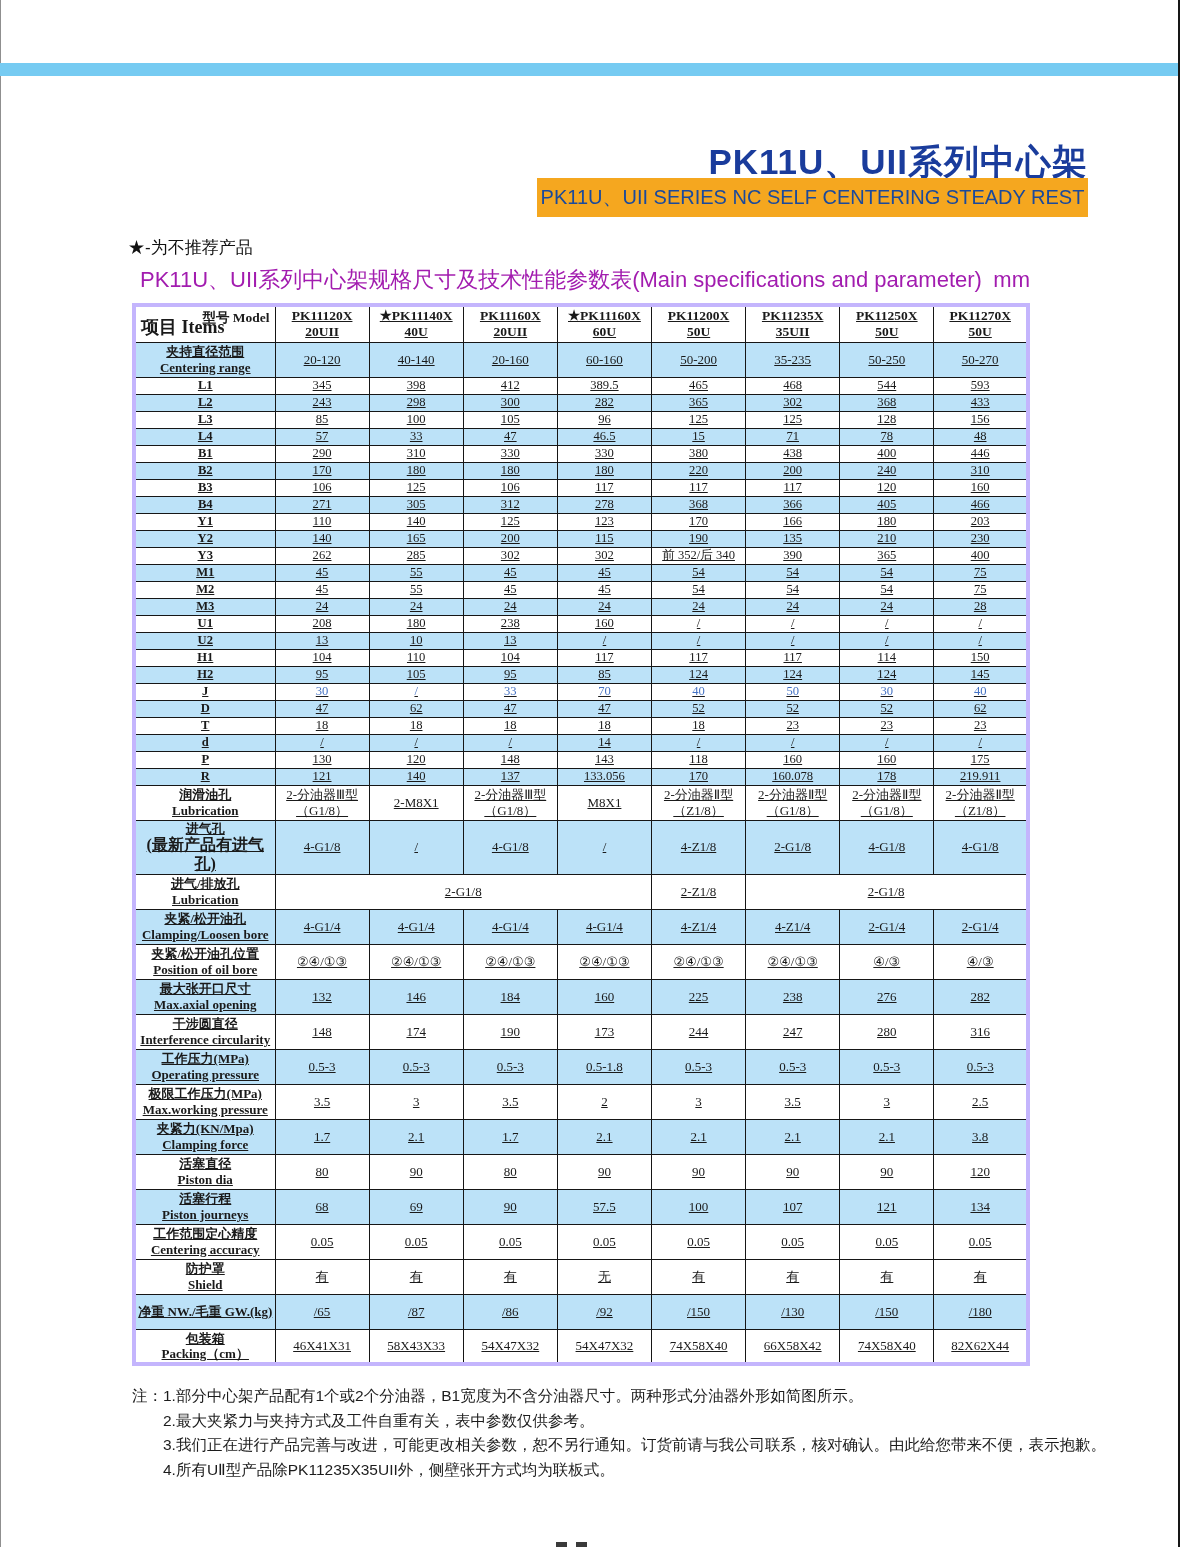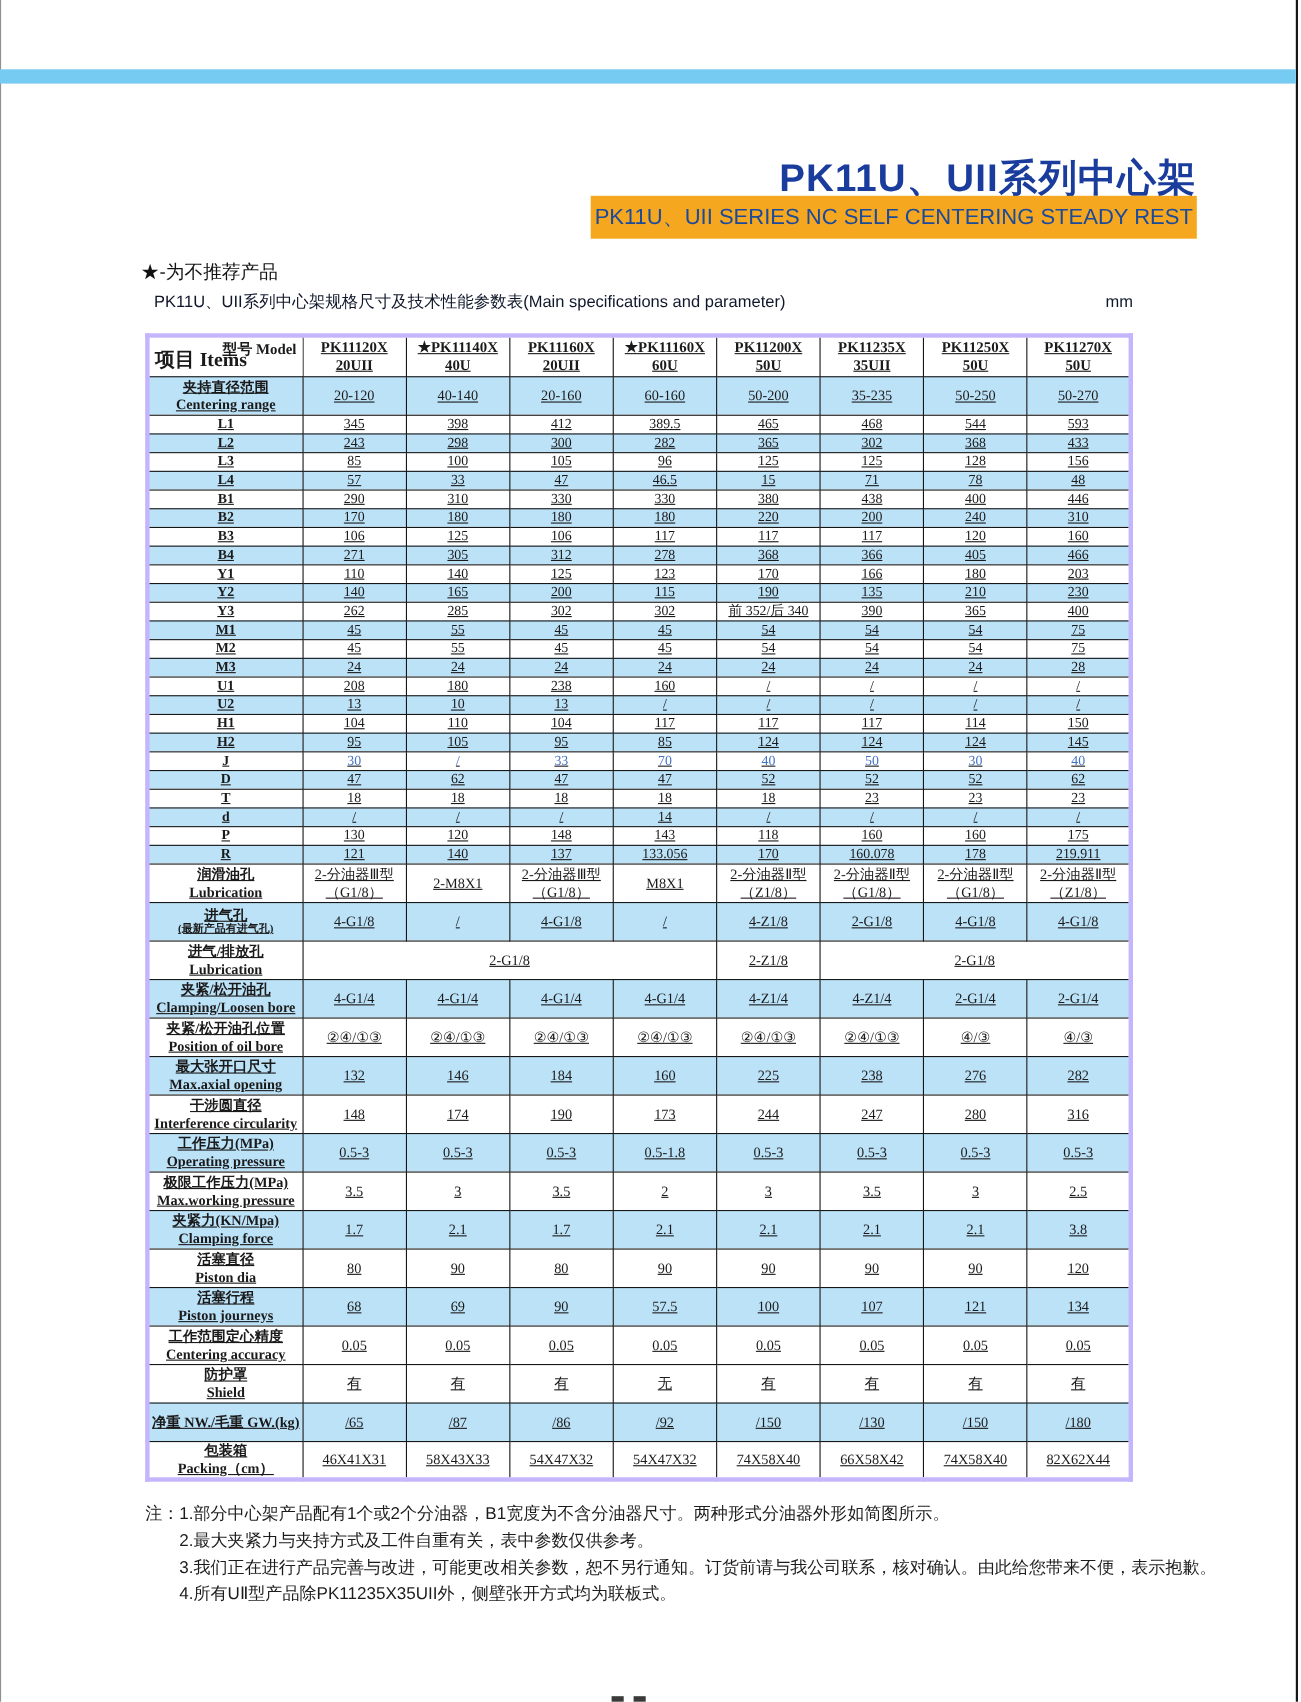--- a/index.html
+++ b/index.html
@@ -22,38 +22,38 @@
     display:flex; align-items:center; justify-content:center;
     font-family:"Liberation Sans", sans-serif; font-weight:normal; font-size:20px;
   }
   .star-note {
     position:absolute; left:128px; top:236px;
     font-family:"Liberation Sans", sans-serif; font-size:17px; color:#111;
   }
   .caption-row {
     position:absolute; left:140px; top:265px; width:890px;
     display:flex; justify-content:space-between; align-items:baseline;
-    font-family:"Liberation Sans", sans-serif; font-size:15px; color:#0f172a;
+    font-family:"Liberation Sans", sans-serif; font-size:22px; color:#a21caf;
   }
   .content { position:absolute; left:132px; top:303px; width:1048px; }
 
   table.spec { border-collapse:collapse; width:898px; table-layout:fixed;
                border:4px solid #c4b5fd;text-decoration:underline; }
   table.spec th, table.spec td {
     border:1px solid #161616; text-align:center; vertical-align:middle;
     padding:0 2px; font-size:13px; line-height:1.18; background:#fff;
   }
   table.spec thead th { height:37px; font-weight:bold; font-size:13.5px; }
   table.spec tbody td { height:35px; }
   table.spec tr.thin td { height:17px; font-size:12.6px; white-space:nowrap; }
   table.spec tr.shade td { background:var(--shade); }
   td.key-label { font-weight:bold; font-size:14px; }
   td.row-label { font-weight:bold; }
   .label-zh  { font-weight:bold; font-size:13px; }
-  .label-zh2 { font-weight:bold; font-size:10px; }
+  .label-zh2 { font-weight:bold; font-size:16px; }
   .label-en  { font-weight:bold; font-size:13px; }
   td.val { font-size:12.8px; }
   tr.accent td.val { color:var(--jblue); }
   th.corner { position:relative; padding:0;
     background-image:linear-gradient(to bottom right,
       transparent calc(50% - 2px), var(--diag) calc(50% - 2px),
       var(--diag) calc(50% + 2px), transparent calc(50% + 2px));
   }
   th.corner .corner-top    { position:absolute; top:3px;  right:5px; font-size:13.5px; }
   th.corner .corner-bottom { position:absolute; bottom:3px; left:5px; font-size:18px; }

